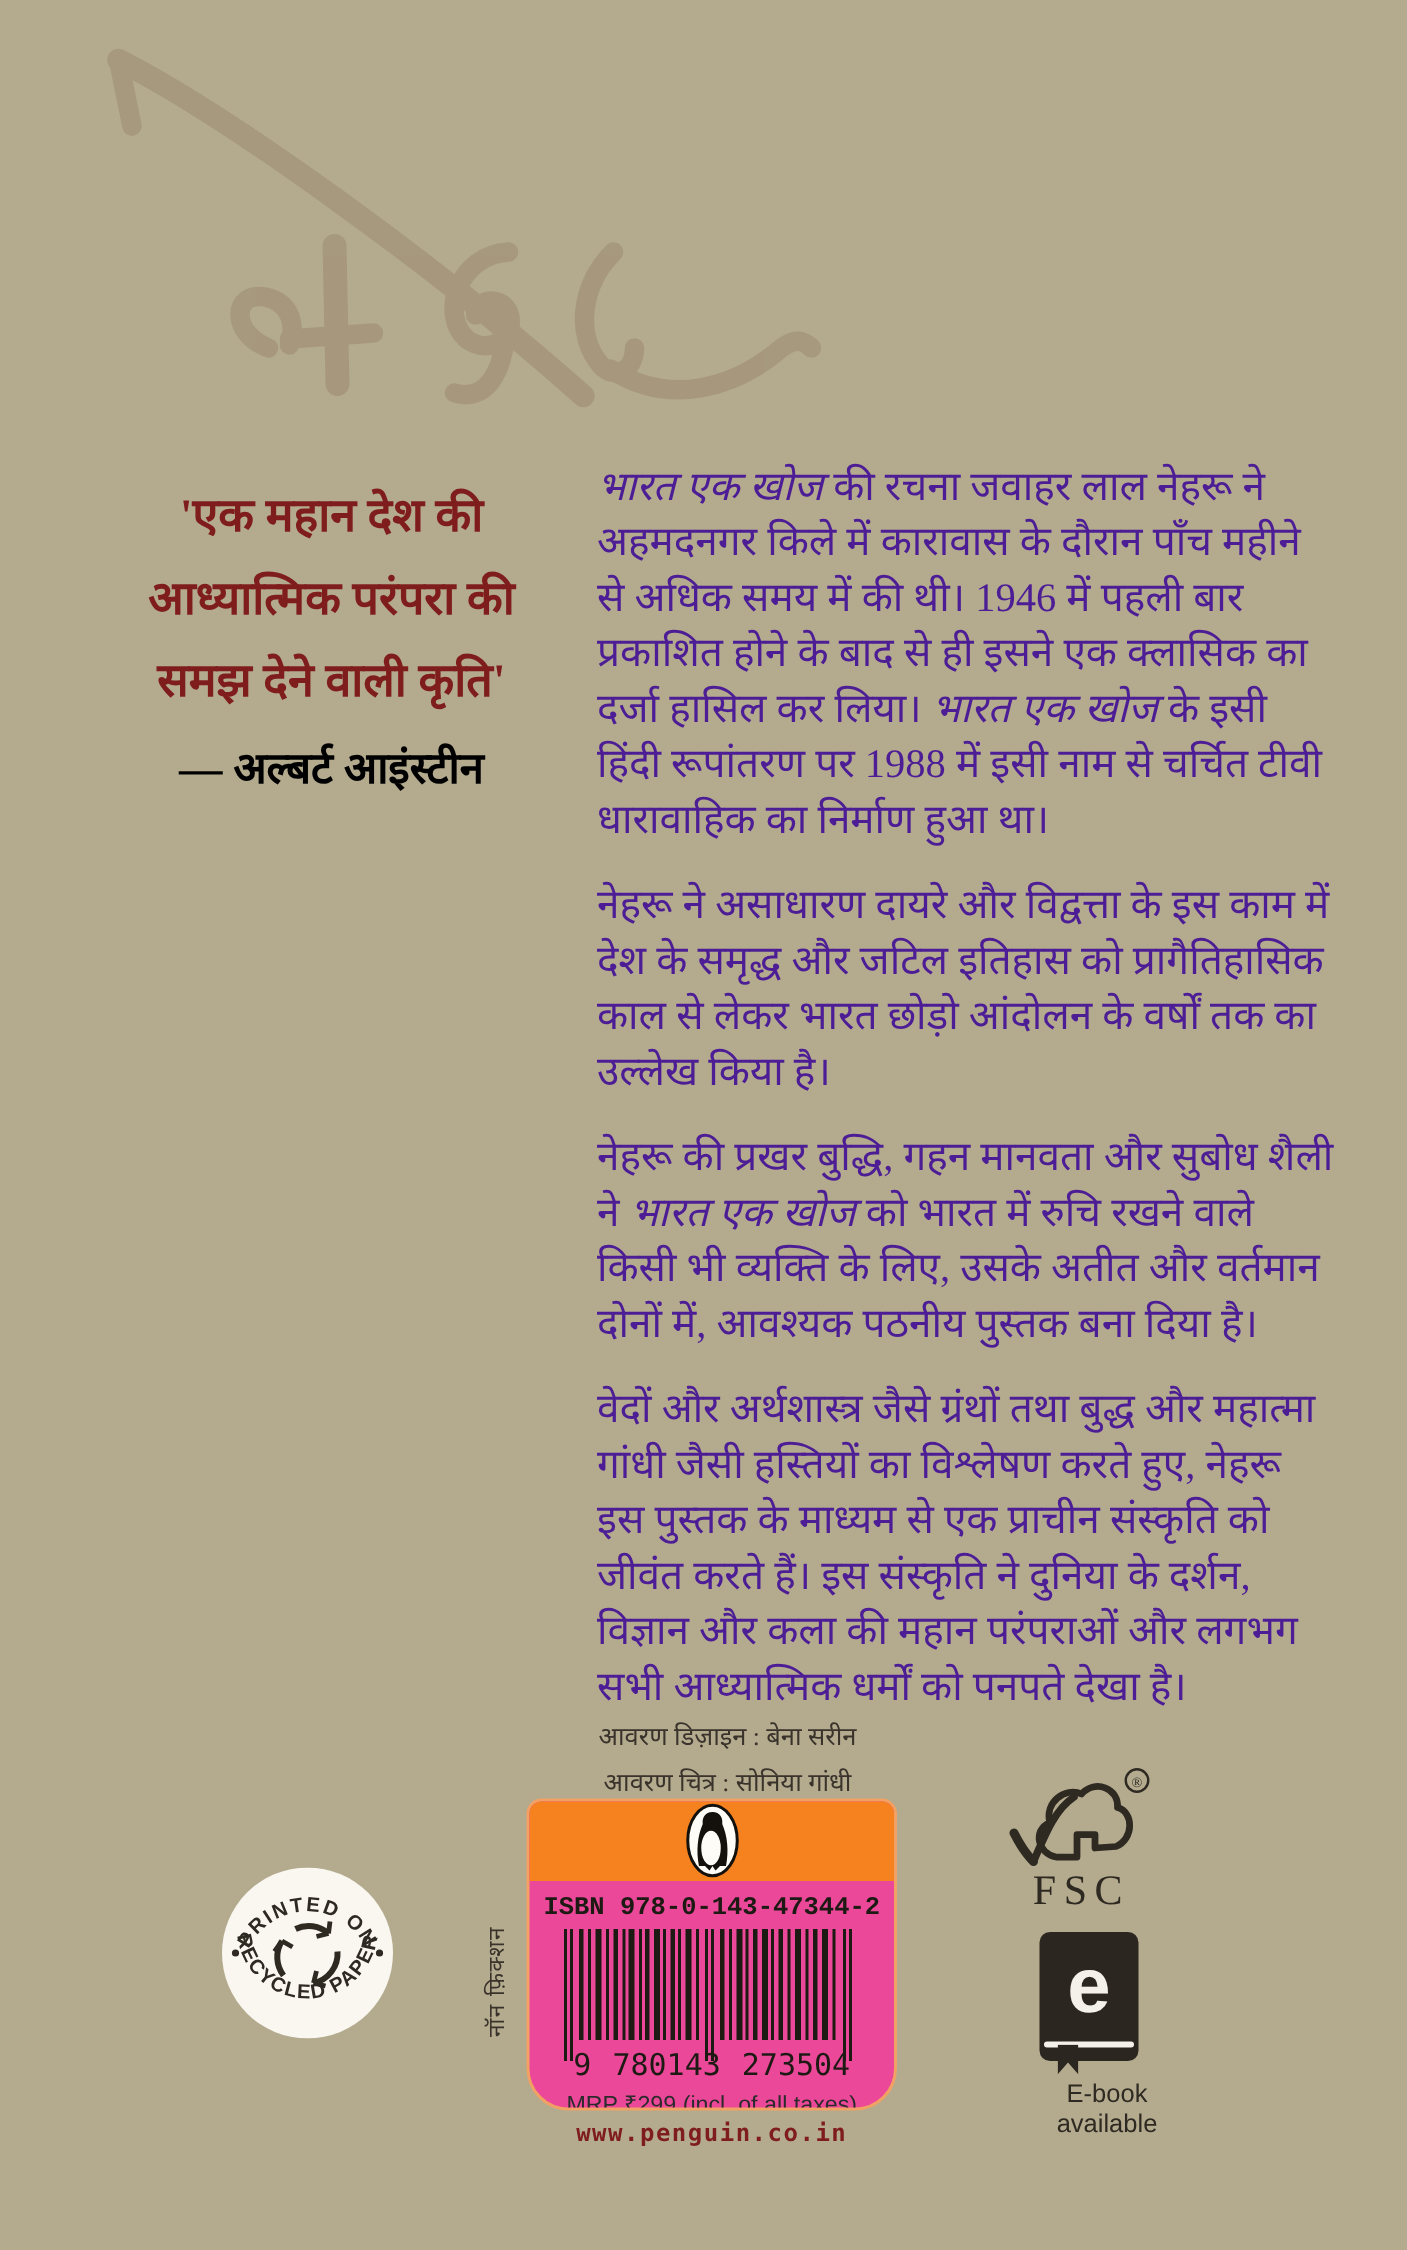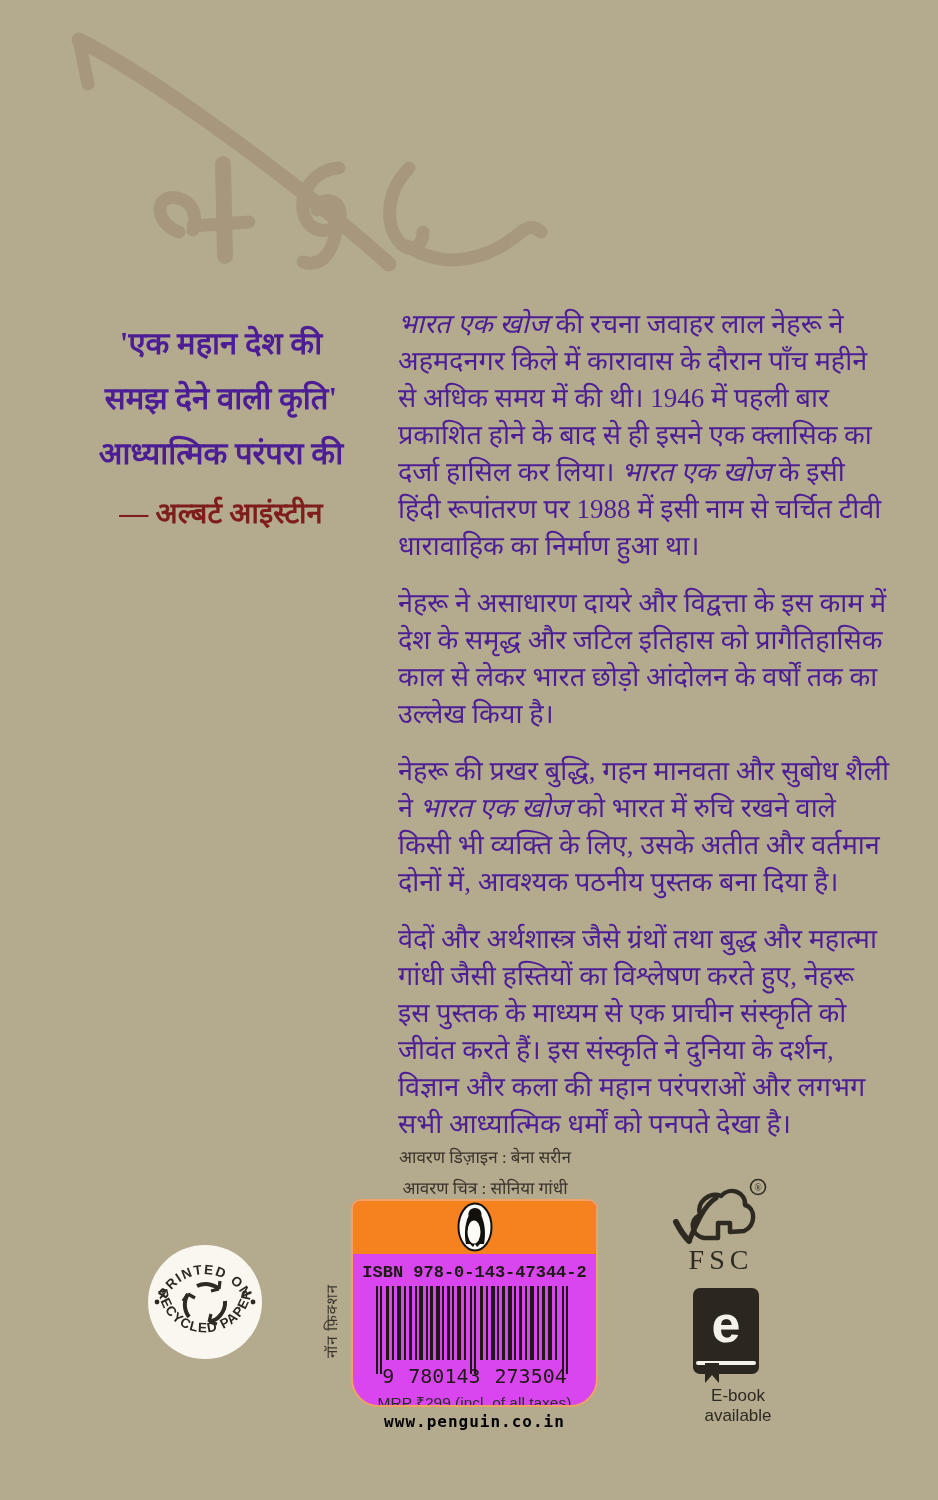--- a/index.html
+++ b/index.html
@@ -9,25 +9,25 @@
     font-family:"Liberation Serif", serif;
   }
   .abs{position:absolute;}
 
   
   .signature{left:55px;top:18px;width:520px;height:272px;}
 
   
   .quote{left:78px;top:316px;width:286px;text-align:center;}
   .quote-line{
-    color:#4c1d95;font-weight:bold;font-size:31px;line-height:55px;
+    color:#7f1d1d;font-weight:bold;font-size:31px;line-height:55px;
     white-space:nowrap;
   }
   .quote-attrib{
-    color:#7f1d1d;font-weight:bold;font-size:29px;line-height:52px;
+    color:#000000;font-weight:bold;font-size:29px;line-height:52px;
     margin-top:6px;white-space:nowrap;
   }
 
   
   .synopsis{left:398px;top:306px;width:492px;color:#4c1d95;}
   .synopsis p{margin:0 0 20px 0;font-size:27px;line-height:37px;}
   .synopsis i{font-style:italic;}
 
   
   .credits{left:360px;top:1142px;width:250px;text-align:center;
@@ -39,21 +39,21 @@
   
   .category{
     left:322px;top:1258px;height:100px;
     writing-mode:vertical-rl;transform:rotate(180deg);
     color:#3a332b;font-size:15px;letter-spacing:1px;white-space:nowrap;
   }
 
   
   .label{
     left:351px;top:1199px;width:247px;height:208px;
-    background:#d946ef;border:2px solid #f0a163;box-sizing:border-box;
+    background:#ec4899;border:2px solid #f0a163;box-sizing:border-box;
     border-radius:10px 10px 28px 28px;overflow:hidden;
   }
   .label-header{
     height:54px;background:#f5821f;margin:-1px -1px 0 -1px;
     display:flex;align-items:center;justify-content:center;
   }
   .isbn-row{
     text-align:center;margin-top:9px;
     font-family:"Liberation Mono", monospace;font-size:17px;font-weight:bold;
     color:#1d1a14;letter-spacing:0px;white-space:nowrap;
@@ -93,21 +93,21 @@
   }
   .ebook-caption{
     margin-top:12px;color:#2e2a22;
     font-family:"Liberation Sans", sans-serif;font-size:17px;margin-left:24px;
   }
 
   
   .website{
     left:351px;top:1412px;width:247px;text-align:center;
     font-family:"DejaVu Sans Mono", monospace;font-size:16px;font-weight:bold;
-    letter-spacing:1px;color:#000000;white-space:nowrap;
+    letter-spacing:1px;color:#7f1d1d;white-space:nowrap;
   }
 </style>
 </head>
 <body>
 
 <div class="abs signature">
   <svg width="520" height="272" viewBox="0 0 520 272">
     <g stroke="#a6977c" stroke-width="13" fill="none" stroke-linecap="round" opacity="0.92">
       <path d="M 24,22 L 33,66"></path>
       <path d="M 24,22 C 95,58 235,158 334,246" stroke-width="15"></path>
@@ -118,22 +118,22 @@
       <path d="M 282,204 C 280,232 268,250 248,244"></path>
       <path d="M 354,150 C 332,172 328,206 346,226 C 356,236 368,228 368,214"></path>
       <path d="M 352,228 C 392,254 436,240 466,214 C 474,208 480,208 486,214"></path>
     </g>
   </svg>
 </div>
 
 <div class="abs quote">
   <div id="quote-lines">
       <div class="quote-line">'एक महान देश की</div>
+      <div class="quote-line">आध्यात्मिक परंपरा की</div>
       <div class="quote-line">समझ देने वाली कृति'</div>
-      <div class="quote-line">आध्यात्मिक परंपरा की</div>
     </div>
   <div class="quote-attrib">— अल्बर्ट आइंस्टीन</div>
 </div>
 
 <div class="abs synopsis" id="synopsis">
     <p><i>भारत एक खोज</i><span> की रचना जवाहर लाल नेहरू ने अहमदनगर किले में कारावास के दौरान पाँच महीने से अधिक समय में की थी। 1946 में पहली बार प्रकाशित होने के बाद से ही इसने एक क्लासिक का दर्जा हासिल कर लिया। </span><i>भारत एक खोज</i><span> के इसी हिंदी रूपांतरण पर 1988 में इसी नाम से चर्चित टीवी धारावाहिक का निर्माण हुआ था।</span></p>
     <p><span>नेहरू ने असाधारण दायरे और विद्वत्ता के इस काम में देश के समृद्ध और जटिल इतिहास को प्रागैतिहासिक काल से लेकर भारत छोड़ो आंदोलन के वर्षों तक का उल्लेख किया है।</span></p>
     <p><span>नेहरू की प्रखर बुद्धि, गहन मानवता और सुबोध शैली ने </span><i>भारत एक खोज</i><span> को भारत में रुचि रखने वाले किसी भी व्यक्ति के लिए, उसके अतीत और वर्तमान दोनों में, आवश्यक पठनीय पुस्तक बना दिया है।</span></p>
     <p><span>वेदों और अर्थशास्त्र जैसे ग्रंथों तथा बुद्ध और महात्मा गांधी जैसी हस्तियों का विश्लेषण करते हुए, नेहरू इस पुस्तक के माध्यम से एक प्राचीन संस्कृति को जीवंत करते हैं। इस संस्कृति ने दुनिया के दर्शन, विज्ञान और कला की महान परंपराओं और लगभग सभी आध्यात्मिक धर्मों को पनपते देखा है।</span></p>
   </div>

